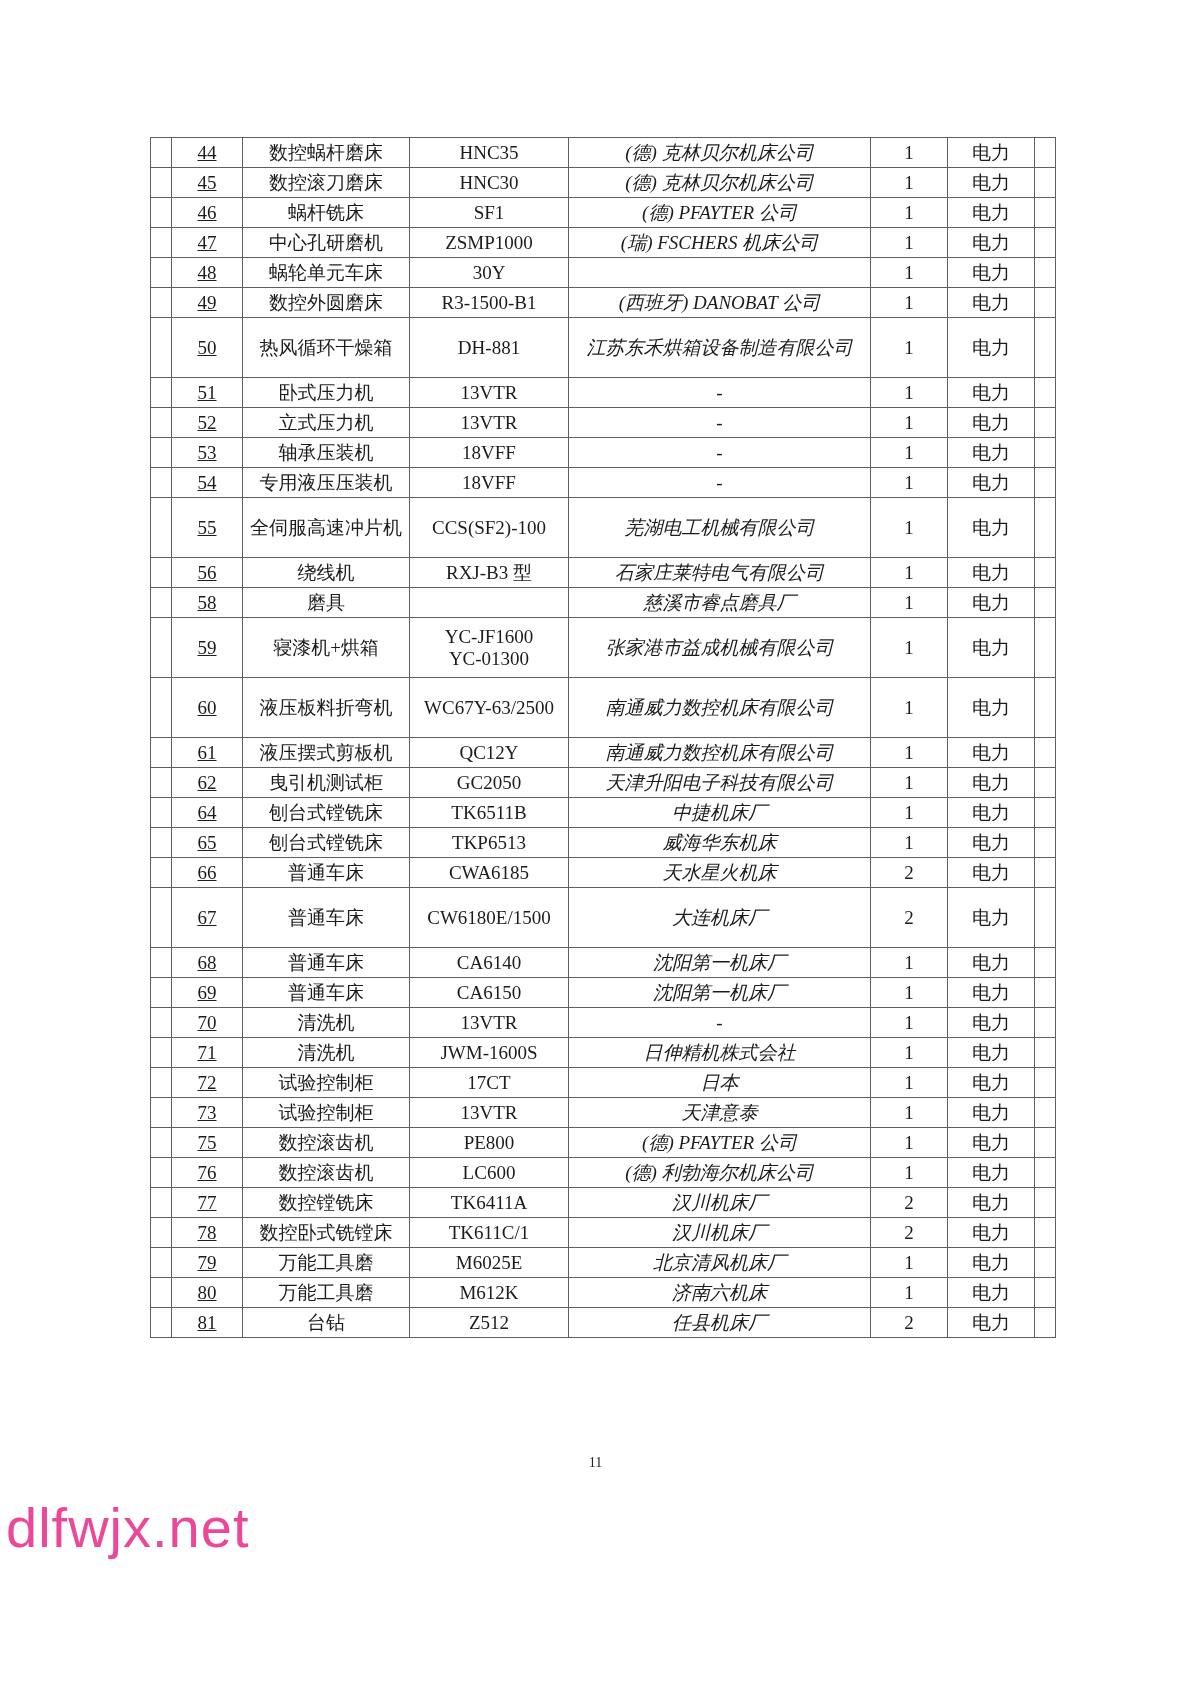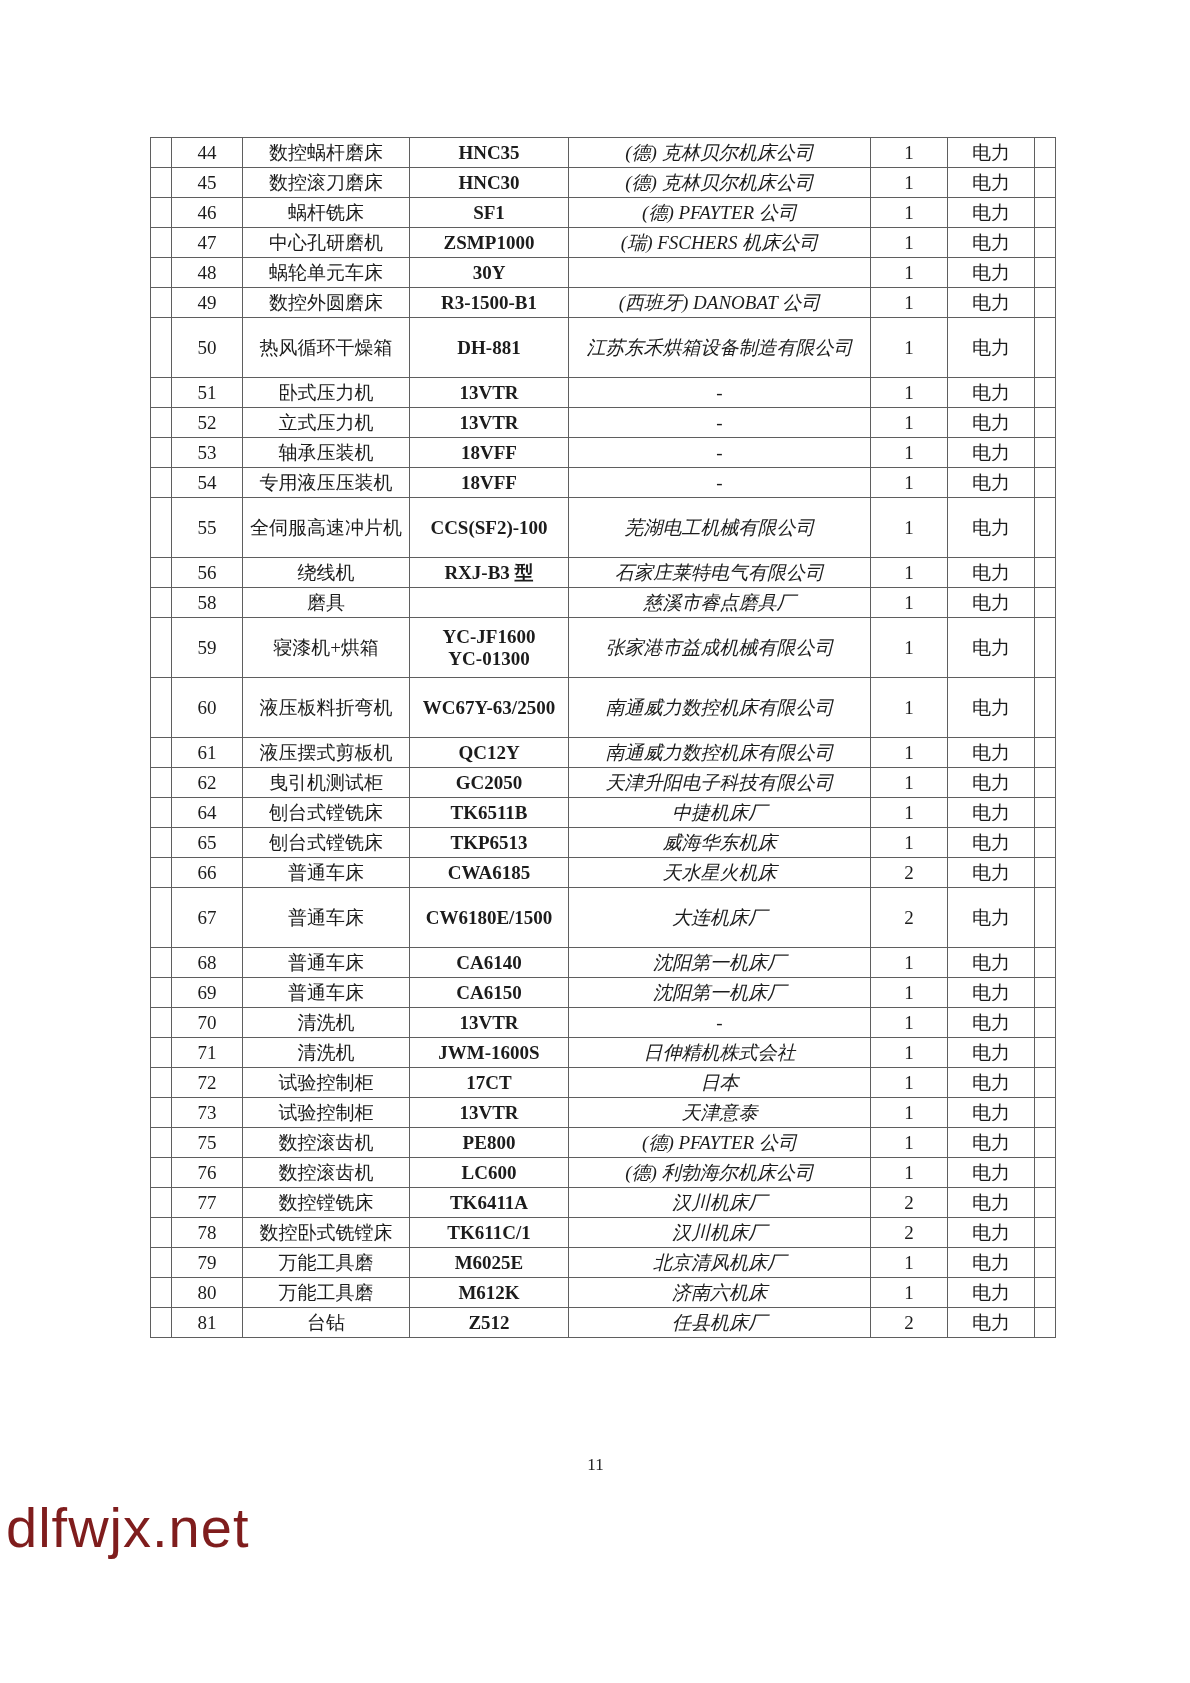--- a/index.html
+++ b/index.html
@@ -24,41 +24,41 @@
     text-align:center;
     vertical-align:middle;
     font-size:19px;
     padding:1px 3px;
     overflow:hidden;
     word-break:break-all;
   }
   table.equip tr{height:30px;}
   table.equip tr.tall{height:60px;}
   td.c0{width:14px;}
-  td.c1{width:64px;font-size:18px;}
+  td.c1{width:64px;font-size:18px;text-decoration:underline;}
   td.c2{width:160px;}
-  td.c3{width:152px;white-space:pre-line;font-weight:bold;}
+  td.c3{width:152px;white-space:pre-line;}
   td.c4{width:295px;font-style:italic;}
   td.c5{width:70px;font-size:18px;}
   td.c6{width:80px;border-right:3px solid #0d0d0d;margin-top:34px;}
   td.c7{width:14px;}
   .page-number{
     position:absolute;
     left:1px;right:0;top:1455px;
     text-align:center;
-    font-size:17px;
+    font-size:14px;
     color:#222;
   }
   .watermark{
     position:absolute;
     left:6px;top:1495px;
     font-family:"Liberation Sans","DejaVu Sans",sans-serif;
     font-size:56px;
     font-weight:400;
-    color:#7f1d1d;
+    color:#ec4899;
     letter-spacing:1px;
   }
 </style>
 </head>
 <body>
 
 <div class="page">
 
   <table class="equip">
     <tbody>

